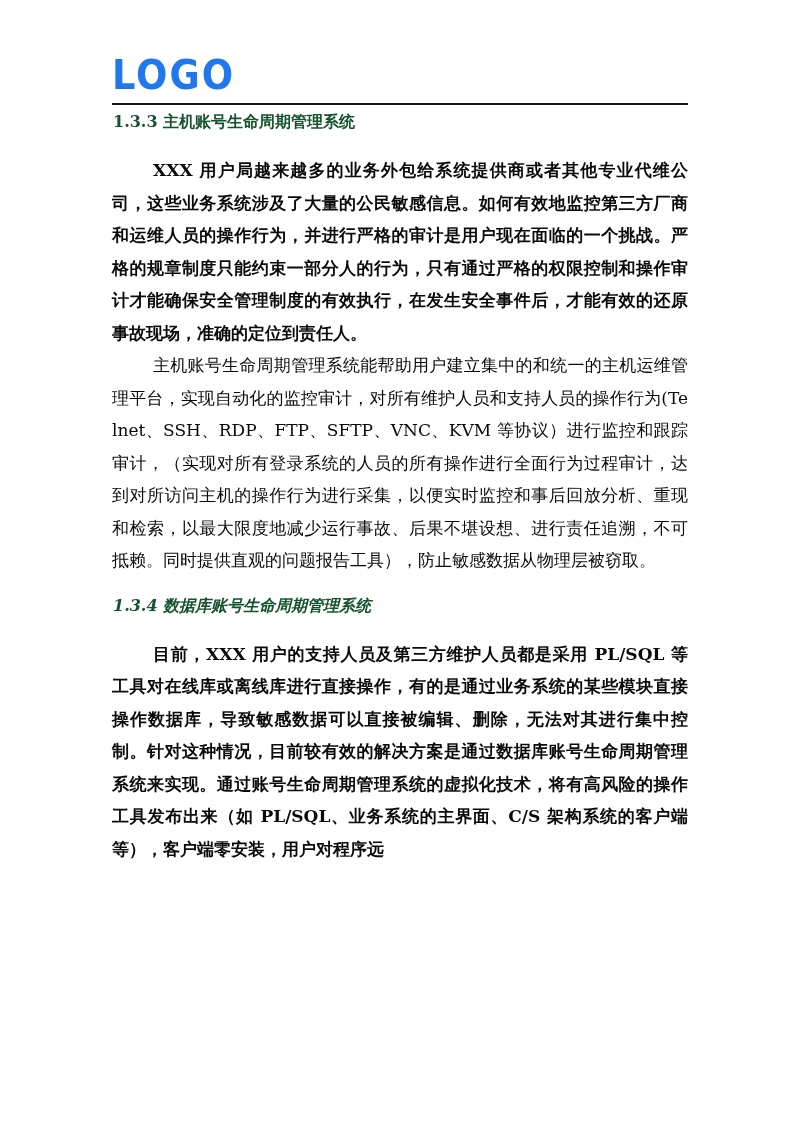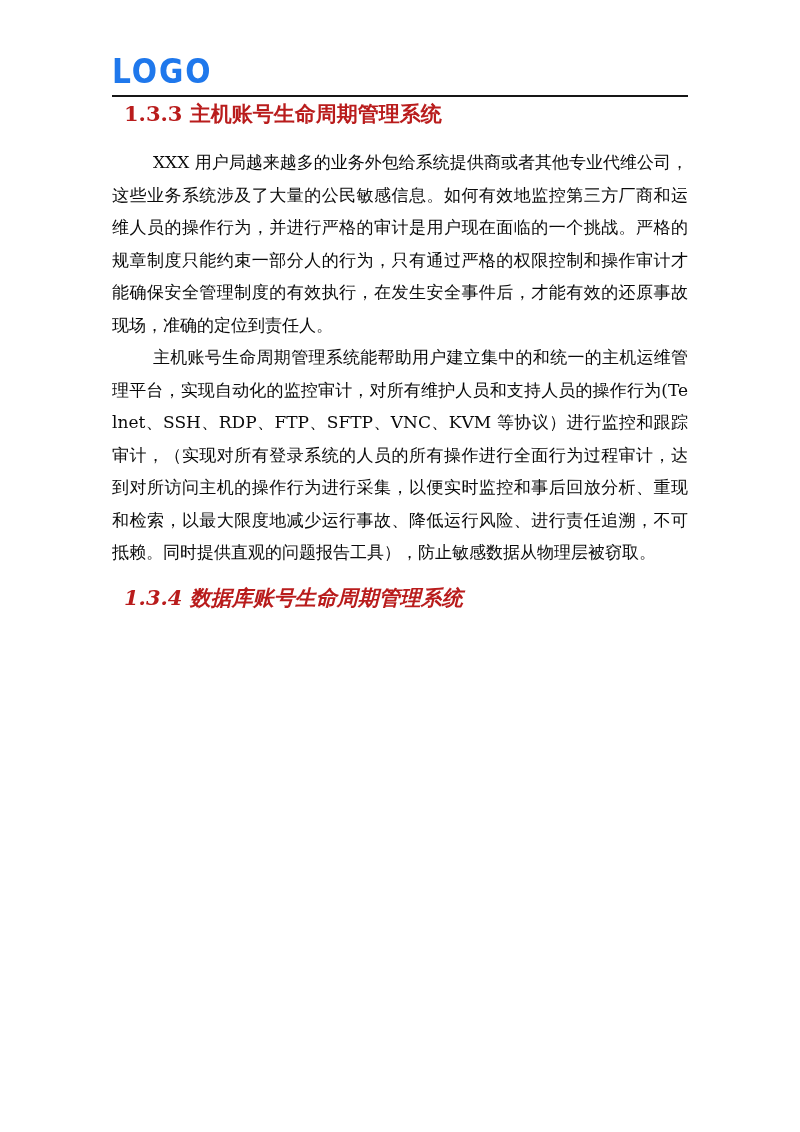--- a/index.html
+++ b/index.html
@@ -16,73 +16,75 @@
   .page {
     width: 800px;
     height: 1132px;
     padding: 0 112px;
     position: relative;
   }
   .logo {
     margin-top: 55px;
     font-family: "DejaVu Sans", "Liberation Sans", sans-serif;
     font-weight: 800;
-    font-size: 33px;
+    font-size: 41px;
     line-height: 1.0;
     letter-spacing: 2px;
     color: #1f78ec;
     font-stretch: condensed;
   }
   .header-rule {
     border: none;
     border-top: 2px solid #161616;
     margin: 7px 0 0 0;
   }
   h2.section-heading {
-    font-size: 21px;
+    font-size: 16px;
     font-weight: bold;
-    color: #b91c1c;
-    margin: 3px 0 0 12px;
+    color: #14532d;
+    margin: 3px 0 0 1px;
     line-height: 27px;
     font-family: "DejaVu Serif", "Liberation Serif", serif;
   }
   h2.section-heading.gap-top {
     margin-top: 15px;
     font-style: italic;
   }
   p.para {
     margin: 0;
     font-size: 17px;
     line-height: 32.5px;
     text-align: justify;
     text-indent: 41px;
     word-break: break-all;
     color: #0a0a0a;
   }
   h2.section-heading + p.para {
     margin-top: 19px;
+    font-weight: bold;
   }
 </style>
 </head>
 <body>
 
 <div class="page">
 
   <header>
     <div class="logo">LOGO</div>
     <hr class="header-rule">
   </header>
 
   <main>
 
     <h2 class="section-heading">1.3.3 主机账号生命周期管理系统</h2>
 
     <p class="para">XXX 用户局越来越多的业务外包给系统提供商或者其他专业代维公司，这些业务系统涉及了大量的公民敏感信息。如何有效地监控第三方厂商和运维人员的操作行为，并进行严格的审计是用户现在面临的一个挑战。严格的规章制度只能约束一部分人的行为，只有通过严格的权限控制和操作审计才能确保安全管理制度的有效执行，在发生安全事件后，才能有效的还原事故现场，准确的定位到责任人。</p>
 
-    <p class="para">主机账号生命周期管理系统能帮助用户建立集中的和统一的主机运维管理平台，实现自动化的监控审计，对所有维护人员和支持人员的操作行为(Telnet、SSH、RDP、FTP、SFTP、VNC、KVM 等协议）进行监控和跟踪审计，（实现对所有登录系统的人员的所有操作进行全面行为过程审计，达到对所访问主机的操作行为进行采集，以便实时监控和事后回放分析、重现和检索，以最大限度地减少运行事故、降低运行风险、进行责任追溯，不可抵赖。同时提供直观的问题报告工具），防止敏感数据从物理层被窃取。</p>
+    <p class="para">主机账号生命周期管理系统能帮助用户建立集中的和统一的主机运维管理平台，实现自动化的监控审计，对所有维护人员和支持人员的操作行为(Telnet、SSH、RDP、FTP、SFTP、VNC、KVM 等协议）进行监控和跟踪审计，（实现对所有登录系统的人员的所有操作进行全面行为过程审计，达到对所访问主机的操作行为进行采集，以便实时监控和事后回放分析、重现和检索，以最大限度地减少运行事故、后果不堪设想、进行责任追溯，不可抵赖。同时提供直观的问题报告工具），防止敏感数据从物理层被窃取。</p>
 
 
     <h2 class="section-heading gap-top">1.3.4 数据库账号生命周期管理系统</h2>
 
+    <p class="para">目前，XXX 用户的支持人员及第三方维护人员都是采用 PL/SQL 等工具对在线库或离线库进行直接操作，有的是通过业务系统的某些模块直接操作数据库，导致敏感数据可以直接被编辑、删除，无法对其进行集中控制。针对这种情况，目前较有效的解决方案是通过数据库账号生命周期管理系统来实现。通过账号生命周期管理系统的虚拟化技术，将有高风险的操作工具发布出来（如 PL/SQL、业务系统的主界面、C/S 架构系统的客户端等），客户端零安装，用户对程序远</p>
 
   </main>
 
 </div>
 
 </body></html>

